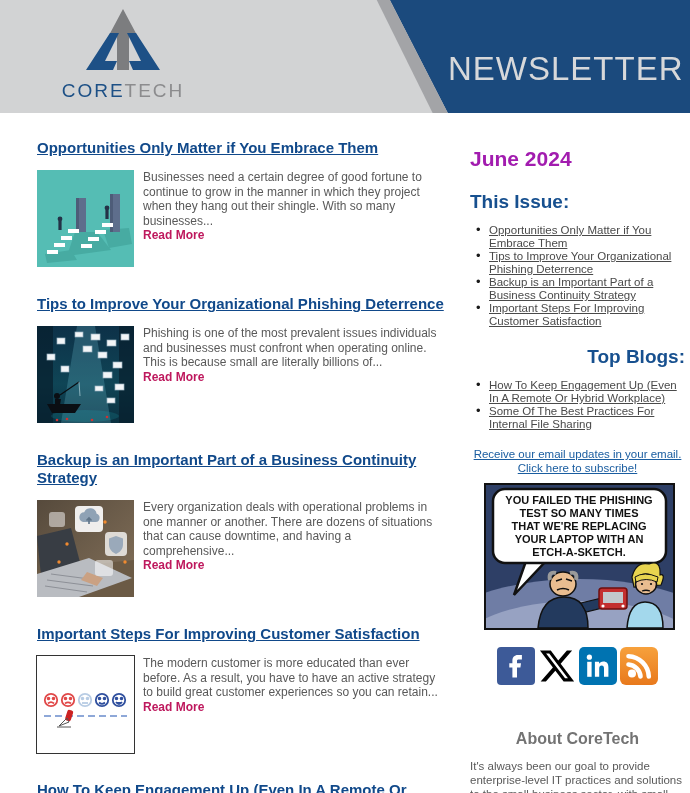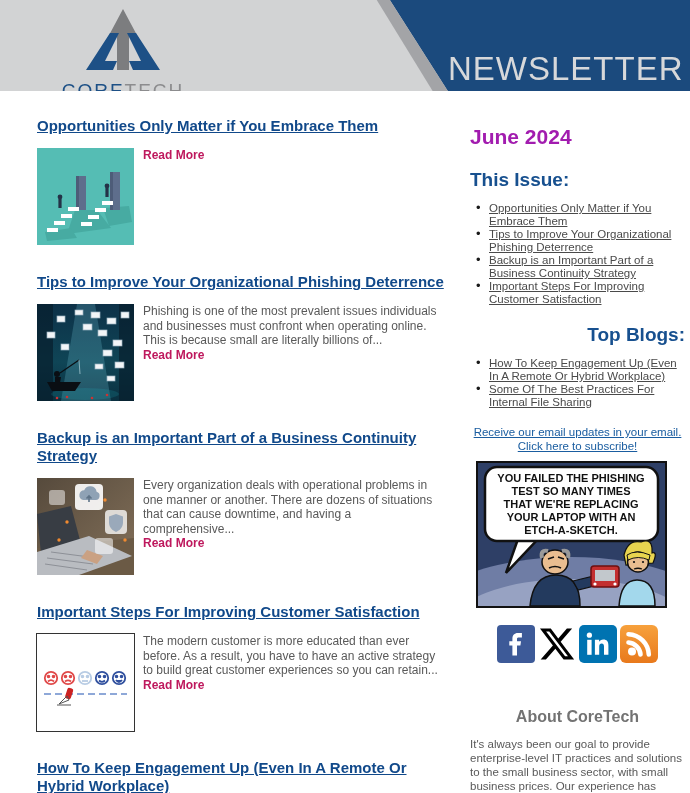--- a/index.html
+++ b/index.html
@@ -1,21 +1,21 @@
 <!DOCTYPE html>
 <html><head>
 <meta charset="utf-8">
 <style>
   * { margin:0; padding:0; box-sizing:border-box; }
   html,body { background:#ffffff; }
   body { font-family:"Liberation Sans", sans-serif; }
   .page { position:relative; width:690px; height:793px; overflow:hidden; background:#fff; margin:0 auto; }
 
   
-  .header { position:relative; height:91px; background:#d2d3d4; overflow:hidden; }
+  .header { position:relative; height:113px; background:#d2d3d4; overflow:hidden; }
   .header-blue { position:absolute; inset:0; background:#1b4a7d;
     clip-path:polygon(56.5% 0, 100% 0, 100% 100%, 64.9% 100%); }
   .header-band { position:absolute; inset:0; background:#a3a4a7;
     clip-path:polygon(54.6% 0, 56.5% 0, 64.9% 100%, 62.7% 100%); }
   .banner-title { position:absolute; top:50px; left:448px; width:228px; text-align:center;
     color:#d7d8da; font-size:33px; font-weight:400; letter-spacing:1px; }
   .logo { position:absolute; left:48px; top:8px; width:150px; text-align:center; }
   .logo svg { display:block; margin:0 auto; }
   .logo-text { font-size:19px; font-weight:400; letter-spacing:2px; margin-top:2px; }
   .logo-core { color:#1d5086; }
@@ -44,21 +44,21 @@
   .sb-date { font-size:21px; font-weight:700; color:#a21caf; margin-bottom:20px; }
   .sb-heading { font-size:19px; font-weight:700; color:#17508f; margin-bottom:11px; }
   .sb-list { list-style:none; margin:0 0 0 6px; }
   .sb-list li { position:relative; padding-left:13px; font-size:11.5px; line-height:13px;
     color:#4a4a4a; margin-bottom:0; }
   .sb-list li::before { content:"\2022"; position:absolute; left:0; top:-1px; color:#1a1a1a; font-size:13px; }
   .sb-list a { color:#4a4a4a; text-decoration:underline; cursor:pointer; }
   .sb-topblogs { margin-top:18px;text-align:right; }
   .subscribe { margin-top:17px; text-align:center; font-size:11.5px; line-height:13.5px; }
   .subscribe a { color:#1a5da0; text-decoration:underline; font-weight:400; cursor:pointer; }
-  .comic { margin-top:8px; margin-left:6px; width:191px; height:147px; border:2px solid #111; background:#ec4899; }
+  .comic { margin-top:8px; margin-left:14px; width:191px; height:147px; border:2px solid #111; background:#ec4899; }
   .social-row { display:flex; justify-content:center; gap:3px; margin-top:17px; margin-left:0; }
   .social-icon { width:38px; height:38px; cursor:pointer; }
   .about { margin-top:45px; text-align:center; }
   .about-heading { font-size:16px; font-weight:700; color:#737373; }
   .about-text { margin-top:11px; text-align:left; font-size:11.5px; line-height:14px; color:#595959; }
 </style>
 </head>
 <body>
 
 <div class="page">
@@ -106,20 +106,21 @@
               </g>
               <g fill="#243247">
                 <circle cx="23" cy="49" r="2.4"></circle>
                 <rect x="21.4" y="51" width="3.2" height="9"></rect>
                 <circle cx="70" cy="38" r="2.4"></circle>
                 <rect x="68.4" y="40" width="3.2" height="9"></rect>
               </g>
             </svg>
           </div>
           <div class="excerpt-wrap">
+            <div class="excerpt">Businesses need a certain degree of good fortune to continue to grow in the manner in which they project when they hang out their shingle. With so many businesses...</div>
             <div class="read-more">Read More</div>
           </div>
         </div>
       </div>
 
       <div class="article">
         <div class="article-title-wrap"><a class="article-title">Tips to Improve Your Organizational Phishing Deterrence</a></div>
         <div class="article-body">
           <div class="thumb">
             <svg width="97" height="97" viewBox="0 0 97 97">

